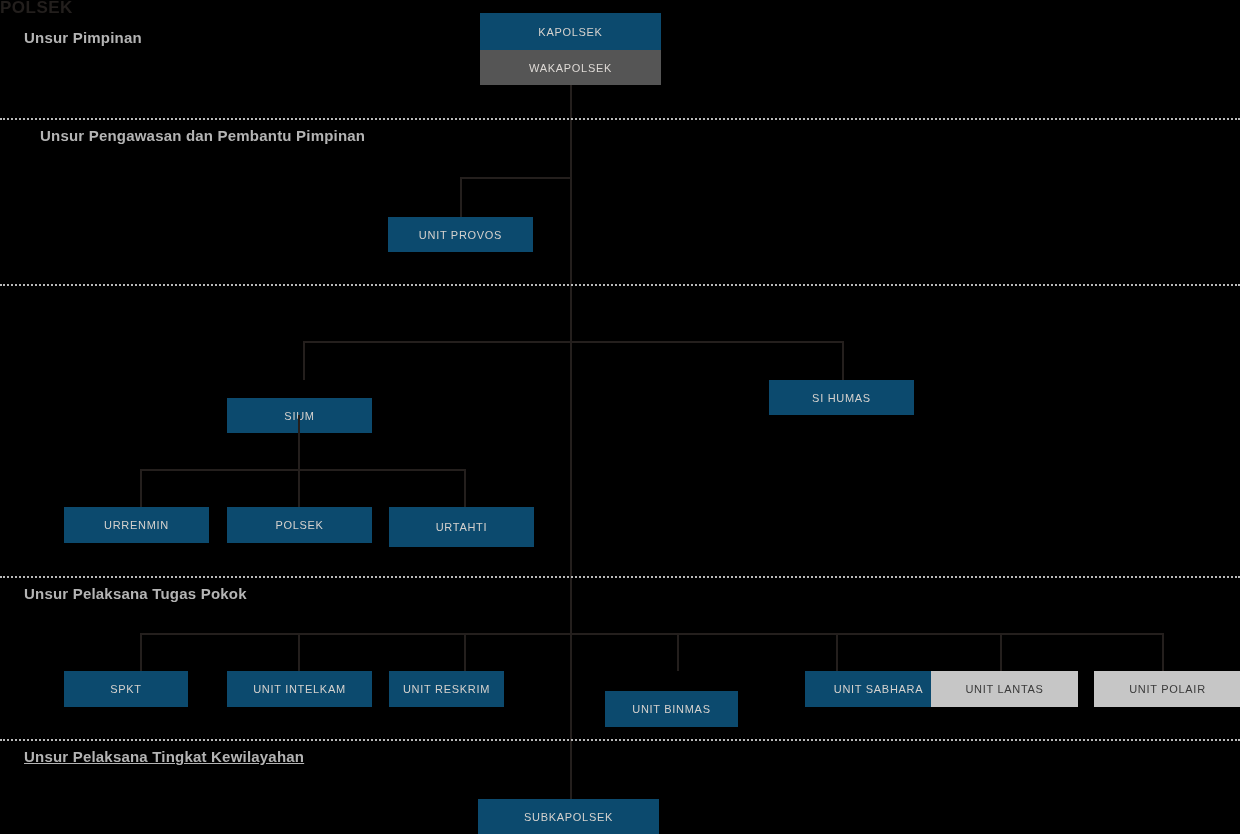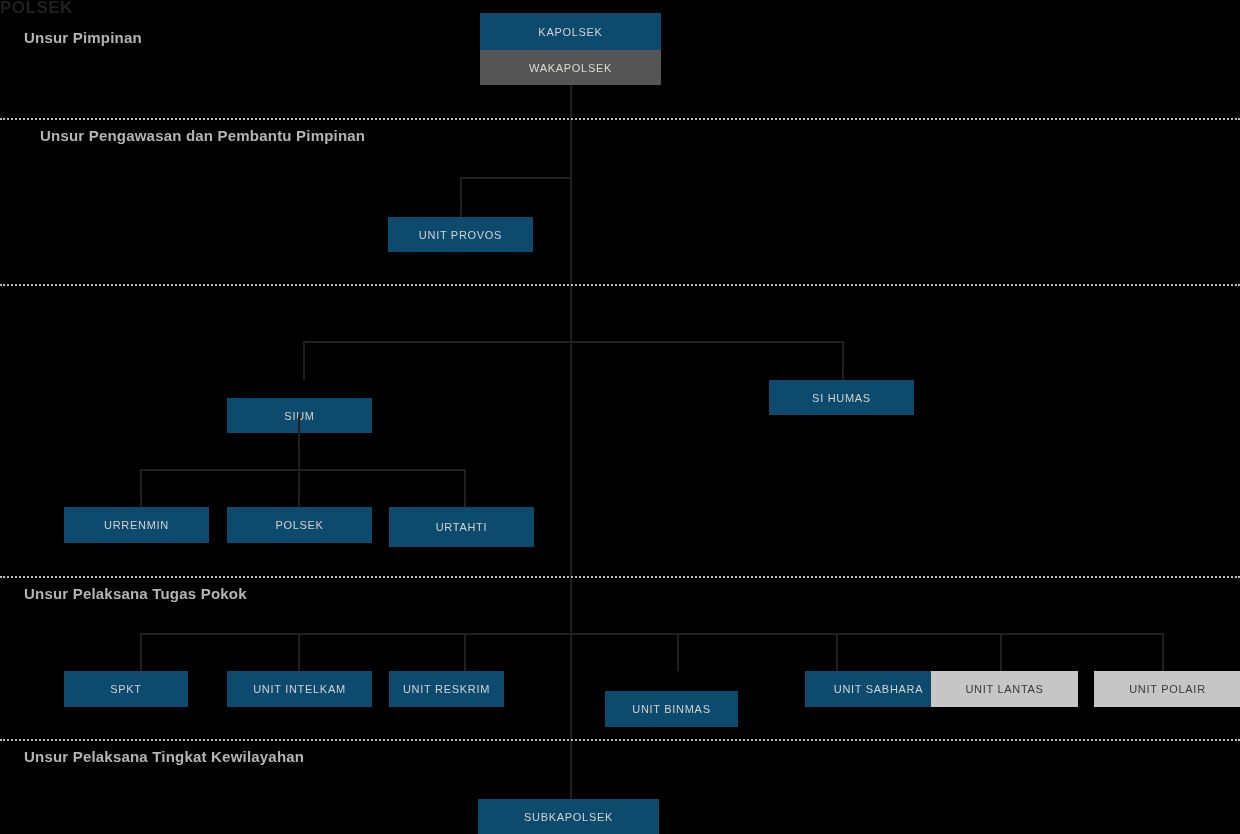--- a/index.html
+++ b/index.html
@@ -105,21 +105,21 @@
 
   <div class="divider" style="top:284px;"></div>
 
 
   <div class="divider" style="top:576px;"></div>
 
   <div class="section-title" style="left:0px; top:585px;">Unsur Pelaksana Tugas Pokok</div>
 
   <div class="divider" style="top:739px;"></div>
 
-  <div class="section-title" style="left:0px; top:748px;">Unsur Pelaksana Tingkat Kewilayahan</div>
+  <div class="section-title" style="left:0px; top:748px;text-decoration:underline;">Unsur Pelaksana Tingkat Kewilayahan</div>
 
   <div class="node dark" style="left:480px; top:13px; width:181px; height:37px;">KAPOLSEK</div>
 
   <div class="node mid" style="left:480px; top:50px; width:181px; height:35px;">WAKAPOLSEK</div>
 
   <div class="line-h" style="left:460px; top:177px; width:112px;"></div>
   <div class="line-v" style="left:460px; top:177px; height:42px;"></div>
 
   <div class="node dark" style="left:388px; top:217px; width:145px; height:35px;">UNIT PROVOS</div>
 

